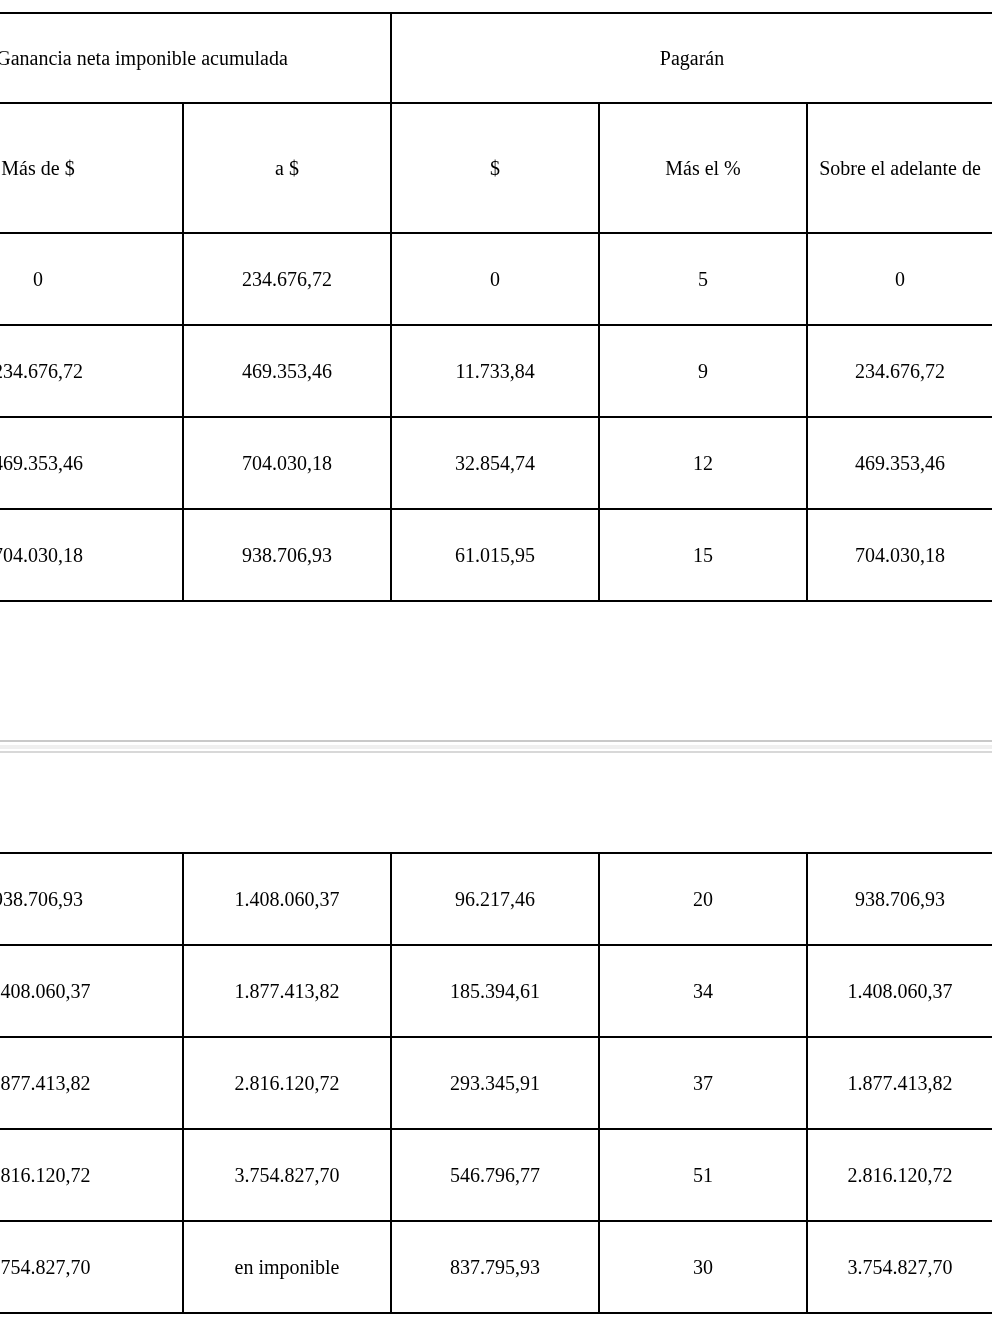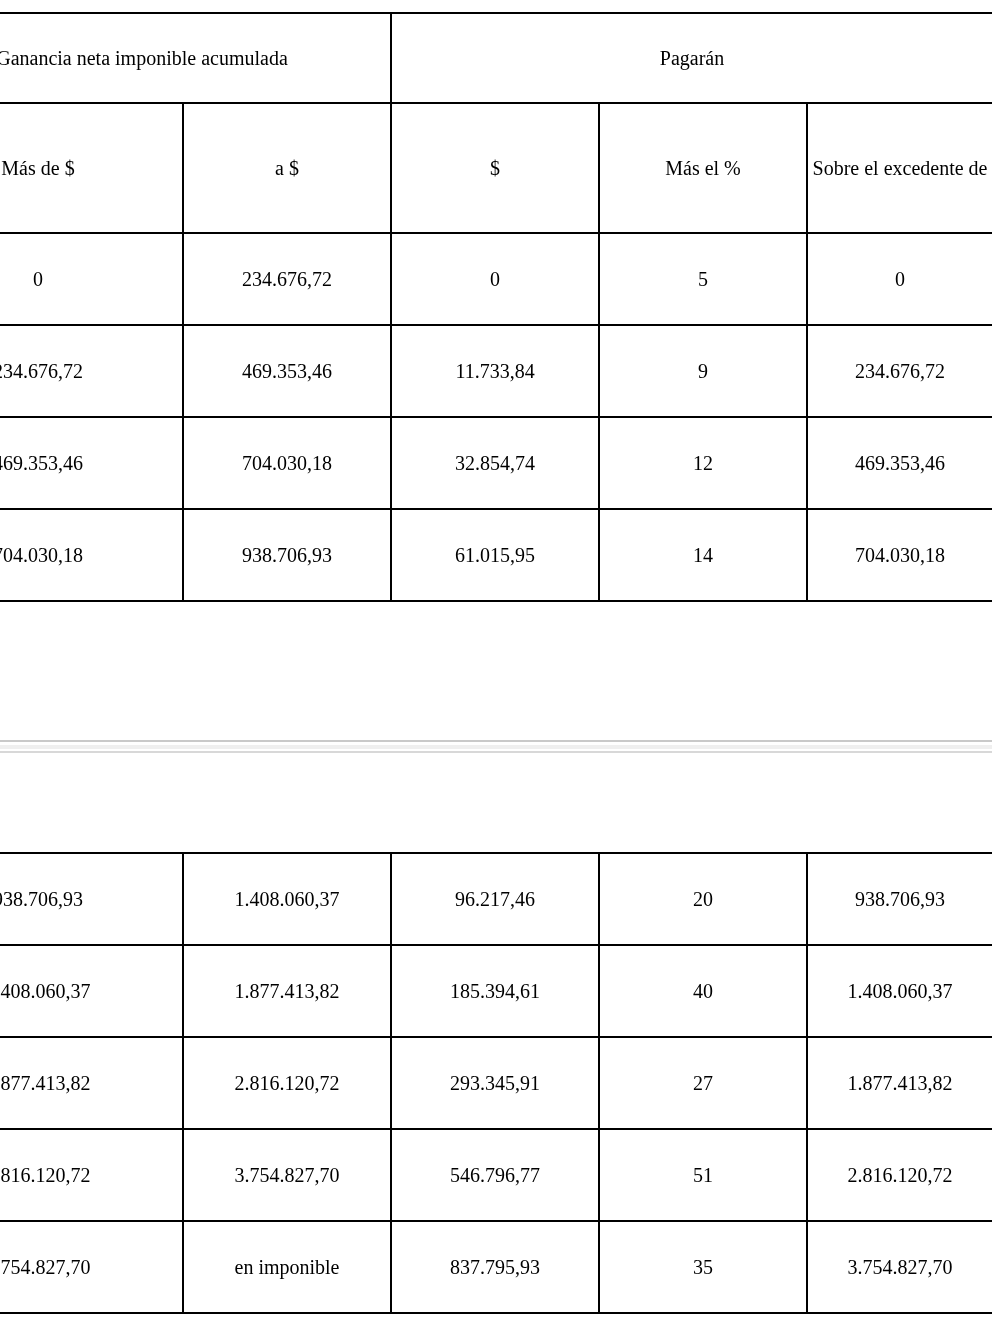--- a/index.html
+++ b/index.html
@@ -101,21 +101,21 @@
       <tbody>
         <tr class="hdr-group">
           <td colspan="2">Ganancia neta imponible acumulada</td>
           <td colspan="3">Pagarán</td>
         </tr>
         <tr class="hdr-sub">
           <td>Más de $</td>
           <td>a $</td>
           <td>$</td>
           <td>Más el %</td>
-          <td>Sobre el excedente de</td>
+          <td>Sobre el adelante de</td>
         </tr>
 
         <tr class="body-row">
           <td>0</td>
           <td>234.676,72</td>
           <td>0</td>
           <td>5</td>
           <td>0</td>
         </tr>
         <tr class="body-row">
@@ -129,21 +129,21 @@
           <td>469.353,46</td>
           <td>704.030,18</td>
           <td>32.854,74</td>
           <td>12</td>
           <td>469.353,46</td>
         </tr>
         <tr class="body-row">
           <td>704.030,18</td>
           <td>938.706,93</td>
           <td>61.015,95</td>
-          <td>14</td>
+          <td>15</td>
           <td>704.030,18</td>
         </tr>
       </tbody>
     </table>
   </div>
 
   <div class="page-break">
     <div class="line-a"></div>
     <div class="line-b"></div>
     <div class="line-c"></div>
@@ -163,41 +163,41 @@
           <td>938.706,93</td>
           <td>1.408.060,37</td>
           <td>96.217,46</td>
           <td>20</td>
           <td>938.706,93</td>
         </tr>
         <tr class="body-row">
           <td>1.408.060,37</td>
           <td>1.877.413,82</td>
           <td>185.394,61</td>
-          <td>40</td>
+          <td>34</td>
           <td>1.408.060,37</td>
         </tr>
         <tr class="body-row">
           <td>1.877.413,82</td>
           <td>2.816.120,72</td>
           <td>293.345,91</td>
-          <td>27</td>
+          <td>37</td>
           <td>1.877.413,82</td>
         </tr>
         <tr class="body-row">
           <td>2.816.120,72</td>
           <td>3.754.827,70</td>
           <td>546.796,77</td>
           <td>51</td>
           <td>2.816.120,72</td>
         </tr>
         <tr class="body-row">
           <td>3.754.827,70</td>
           <td>en imponible</td>
           <td>837.795,93</td>
-          <td>35</td>
+          <td>30</td>
           <td>3.754.827,70</td>
         </tr>
       </tbody>
     </table>
   </div>
 
 </div>
 
 </body></html>

